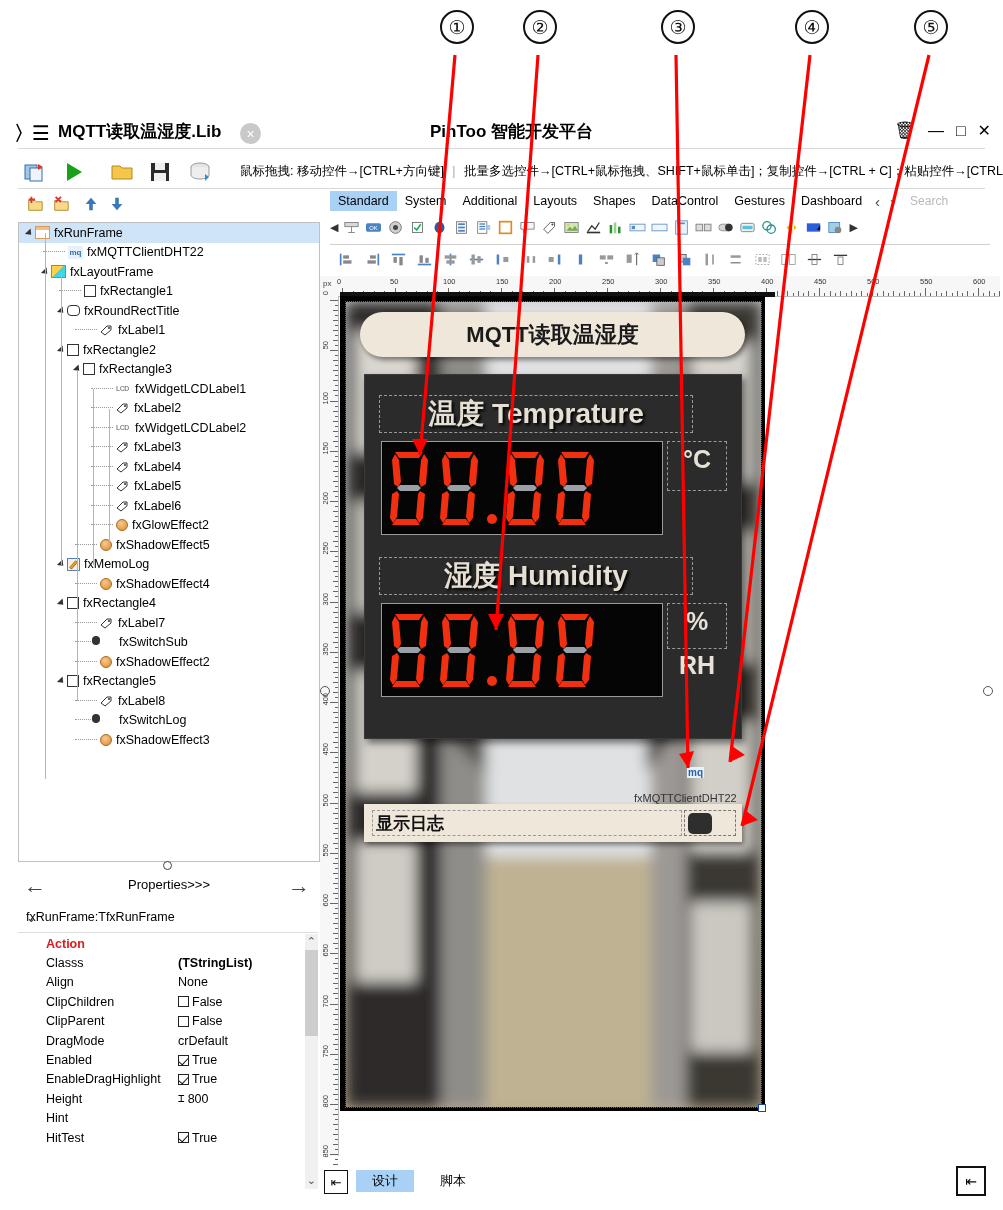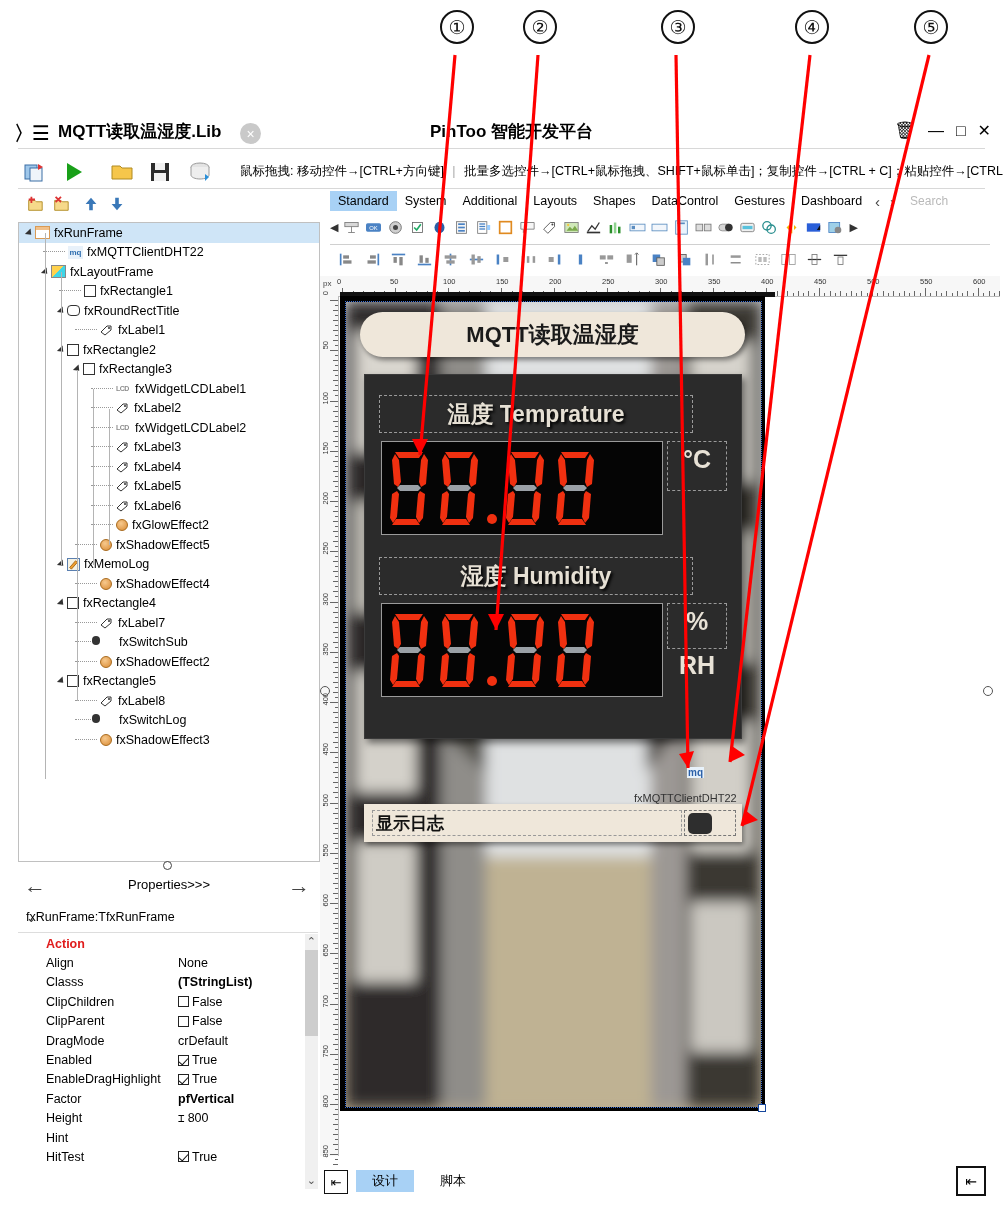--- a/index.html
+++ b/index.html
@@ -97,21 +97,21 @@
     border:2px solid #000;box-sizing:border-box;}
   .form{position:absolute;left:4px;top:4px;width:415px;height:805px;overflow:hidden;
      outline:1px dotted #3a6fd8;}
   .bg{position:absolute;left:0;top:0;width:100%;height:100%;}
   .titlepill{position:absolute;left:14px;top:10px;width:385px;height:45px;background:#efe7da;border-radius:23px;
     display:flex;align-items:center;justify-content:center;font-size:22px;font-weight:bold;color:#1a1a1a;
     box-shadow:2px 3px 5px rgba(0,0,0,.45);}
   .panel{position:absolute;left:18px;top:72px;width:378px;height:365px;background:#2b2b2b;
     box-shadow:3px 4px 7px rgba(0,0,0,.5);border:1px solid #3a3a3a;box-sizing:border-box;}
   .dshbox{position:absolute;border:1px dashed #9a9a9a;box-sizing:border-box;}
-  .sectlabel{position:absolute;font-size:23px;font-weight:bold;color:#e6e0d4;display:flex;align-items:center;
+  .sectlabel{position:absolute;font-size:28px;font-weight:bold;color:#e6e0d4;display:flex;align-items:center;
      justify-content:center;text-shadow:2px 2px 3px #000;}
   .lcdbox{position:absolute;background:#050505;border:1px solid #9a9a9a;box-sizing:border-box;
      display:flex;align-items:center;padding:0 4px;}
   .unit{position:absolute;font-size:25px;font-weight:bold;color:#e8e2d6;text-align:center;}
   .switchrow{position:absolute;left:18px;background:#efe7da;box-shadow:2px 3px 5px rgba(0,0,0,.45);
      display:flex;align-items:center;}
   .swlbl{position:absolute;left:12px;font-size:17px;font-weight:bold;color:#111;}
   .swdash{position:absolute;left:8px;top:6px;right:60px;bottom:6px;border:1px dashed #999;}
   .swctl{position:absolute;right:6px;top:6px;width:52px;height:26px;border:1px dashed #777;
      display:flex;align-items:center;padding-left:3px;box-sizing:border-box;}
@@ -396,29 +396,29 @@
 </div>
 <div class="ptable">
   <div id="prop-host">
       <div class="prow">
         <span class="pname action">Action</span>
         <span class="pval">
           <span></span>
         </span>
       </div>
       <div class="prow">
+        <span class="pname">Classs</span>
+        <span class="pval bold">
+          <span>(TStringList)</span>
+        </span>
+      </div>
+      <div class="prow">
         <span class="pname">Align</span>
         <span class="pval">
           <span>None</span>
-        </span>
-      </div>
-      <div class="prow">
-        <span class="pname">Classs</span>
-        <span class="pval bold">
-          <span>(TStringList)</span>
         </span>
       </div>
       <div class="prow">
         <span class="pname">ClipChildren</span>
         <span class="pval">
           <span class="cbx"></span>
           <span>False</span>
         </span>
       </div>
       <div class="prow">
@@ -439,26 +439,20 @@
         <span class="pval">
           <span class="cbx on"></span>
           <span>True</span>
         </span>
       </div>
       <div class="prow">
         <span class="pname">EnableDragHighlight</span>
         <span class="pval">
           <span class="cbx on"></span>
           <span>True</span>
-        </span>
-      </div>
-      <div class="prow">
-        <span class="pname">Factor</span>
-        <span class="pval bold">
-          <span>pfVertical</span>
         </span>
       </div>
       <div class="prow">
         <span class="pname">Height</span>
         <span class="pval">
           <span style="font-family:'Liberation Mono',monospace;font-size:11px">⌶</span>
           <span>800</span>
         </span>
       </div>
       <div class="prow">

